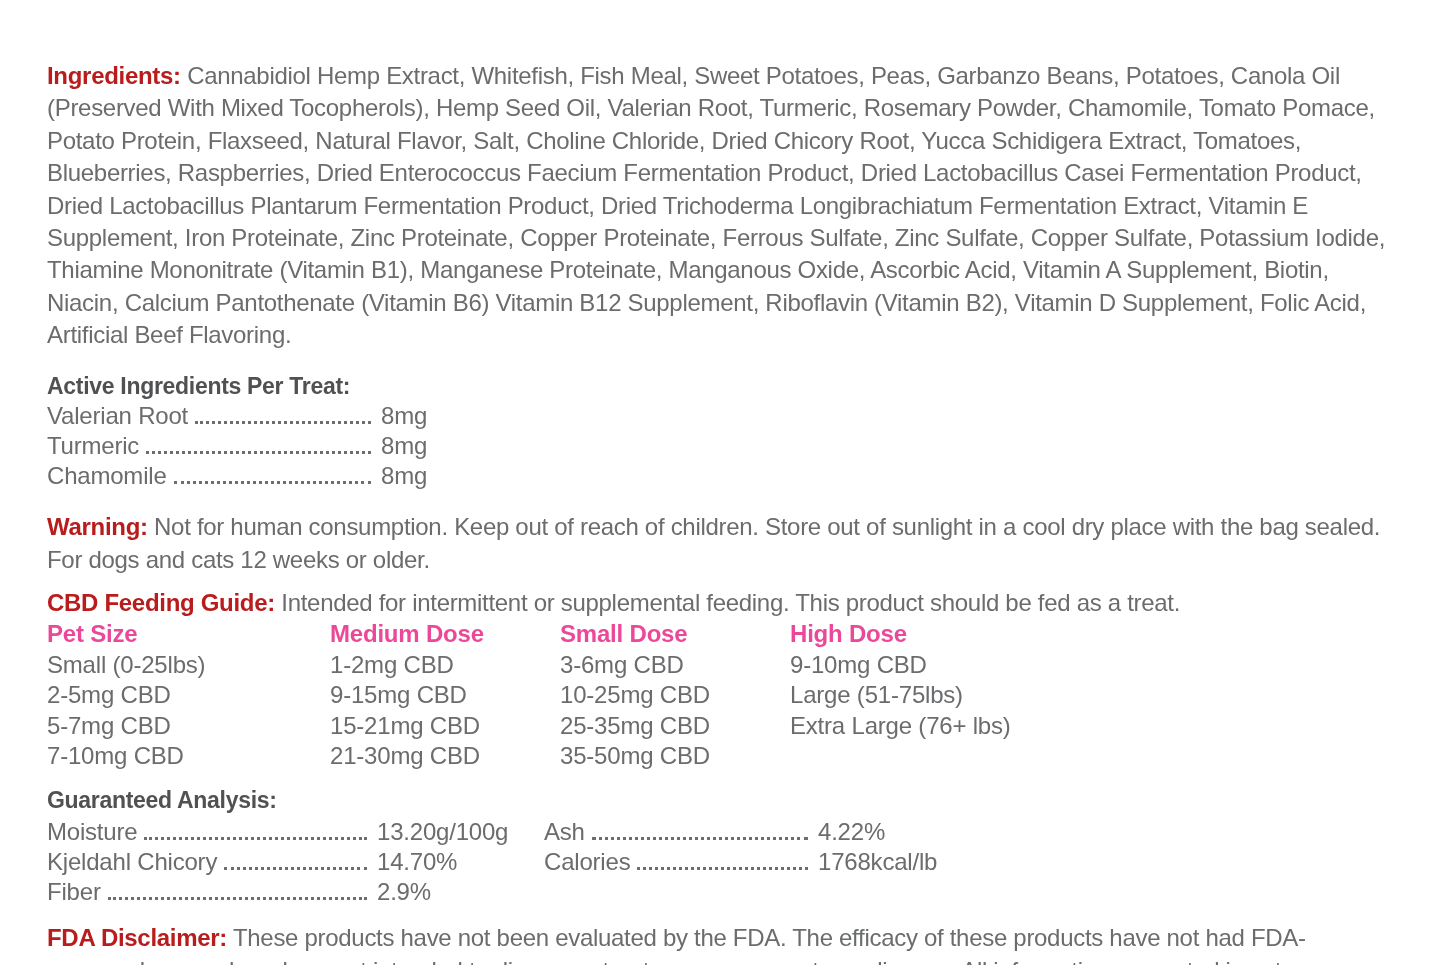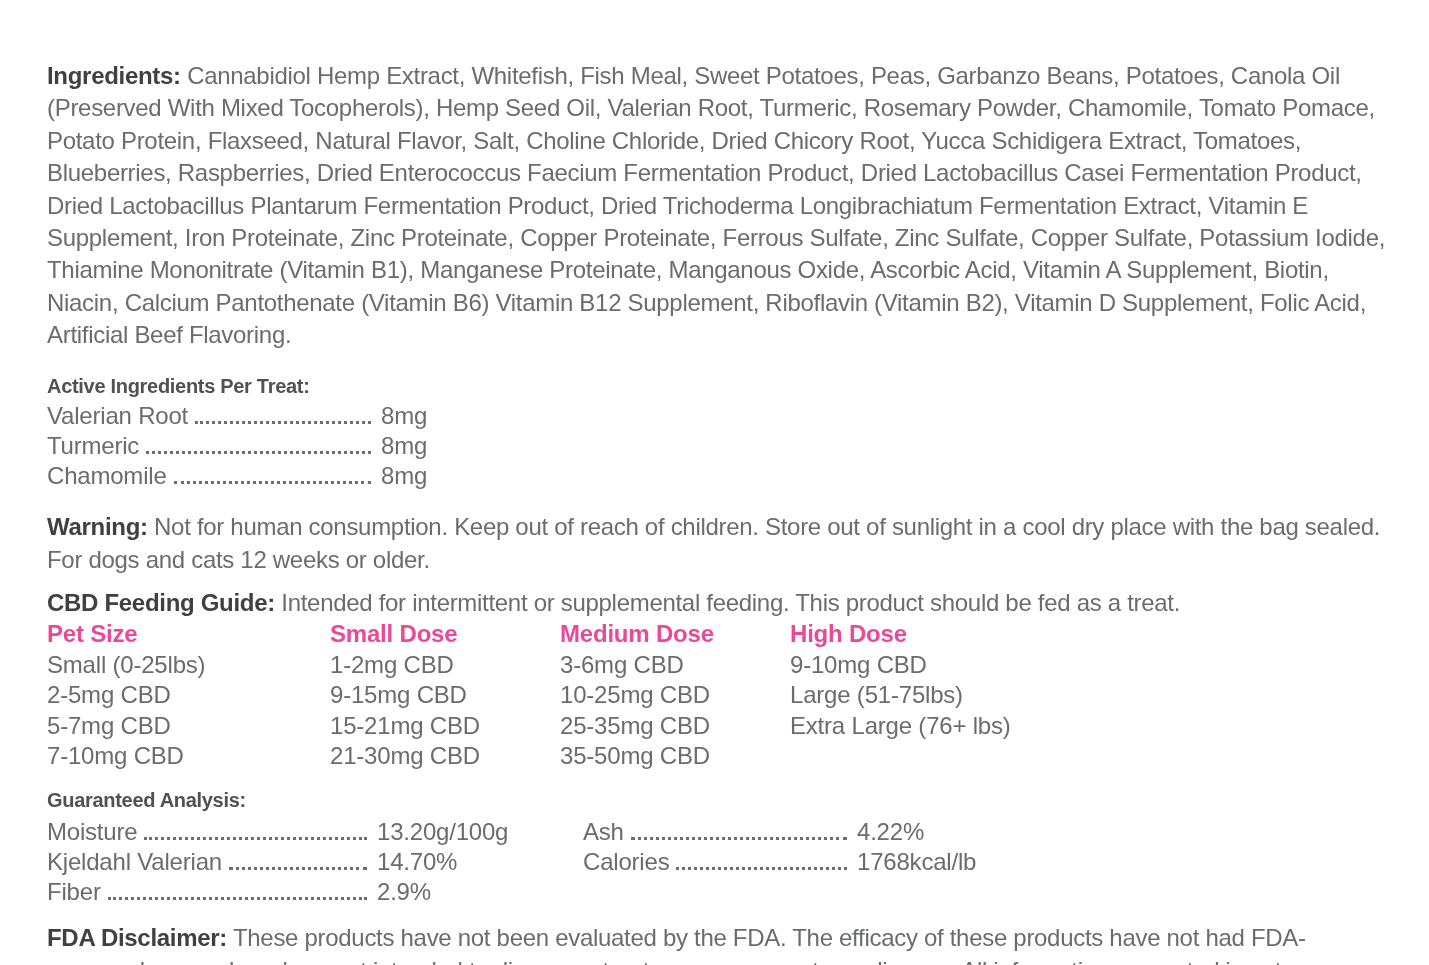--- a/index.html
+++ b/index.html
@@ -21,25 +21,25 @@
     width: 1429px;
   }
   .para {
     margin: 0;
     font-size: 24px;
     line-height: 32.4px;
     letter-spacing: -0.3px;
   }
   .b {
     font-weight: bold;
-    color: #404040;
+    color: #b91c1c;
   }
   .h {
     margin: 0;
-    font-size: 20px;
+    font-size: 23px;
     font-weight: bold;
     color: #505153;
     line-height: 30px;
     letter-spacing: -0.3px;
   }
   .mt-active { margin-top: 19px; }
   .mt-warning { margin-top: 20px; }
   .mt-feeding { margin-top: 11px; }
   .mt-ga { margin-top: 13px; margin-bottom: 2px; }
   .mt-fda { margin-top: 15px; }
@@ -73,21 +73,21 @@
     letter-spacing: -0.2px;
   }
   .fg-h {
     font-weight: bold;
     color: #ec4899;
   }
 
   
   .ga-cols {
     display: flex;
-    gap: 66px;
+    gap: 27px;
   }
   .ga-col { display: block; }
   .ga-l .row { width: 470px; }
   .ga-l .rv { width: 140px; }
   .ga-r .row { width: 404px; }
   .ga-r .rv { width: 130px; }
   .ai-list .row { width: 384px; align-items: flex-end; }
   .ai-list .rv { width: 50px; }
 </style>
 </head>
@@ -114,22 +114,22 @@
         <span class="leader"></span>
         <span class="rv">8mg</span>
       </div>
     </div>
 
   <p class="para mt-warning"><span class="b">Warning:</span> <span>Not for human consumption. Keep out of reach of children. Store out of sunlight in a cool dry place with the bag sealed. For dogs and cats 12 weeks or older.</span></p>
 
   <p class="para mt-feeding"><span class="b">CBD Feeding Guide:</span> <span>Intended for intermittent or supplemental feeding. This product should be fed as a treat.</span></p>
   <div id="fg-table" class="fg-grid">
       <span class="fg-h">Pet Size</span>
+      <span class="fg-h">Medium Dose</span>
       <span class="fg-h">Small Dose</span>
-      <span class="fg-h">Medium Dose</span>
       <span class="fg-h">High Dose</span>
       <span class="fg-c">Small (0-25lbs)</span>
       <span class="fg-c">1-2mg CBD</span>
       <span class="fg-c">3-6mg CBD</span>
       <span class="fg-c">9-10mg CBD</span>
       <span class="fg-c">2-5mg CBD</span>
       <span class="fg-c">9-15mg CBD</span>
       <span class="fg-c">10-25mg CBD</span>
       <span class="fg-c">Large (51-75lbs)</span>
       <span class="fg-c">5-7mg CBD</span>
@@ -143,21 +143,21 @@
 
   <h2 class="h mt-ga">Guaranteed Analysis:</h2>
   <div class="ga-cols">
     <div id="ga-left" class="ga-col ga-l">
         <div class="row">
           <span class="rl">Moisture</span>
           <span class="leader"></span>
           <span class="rv">13.20g/100g</span>
         </div>
         <div class="row">
-          <span class="rl">Kjeldahl Valerian</span>
+          <span class="rl">Kjeldahl Chicory</span>
           <span class="leader"></span>
           <span class="rv">14.70%</span>
         </div>
         <div class="row">
           <span class="rl">Fiber</span>
           <span class="leader"></span>
           <span class="rv">2.9%</span>
         </div>
       </div>
     <div id="ga-right" class="ga-col ga-r">

